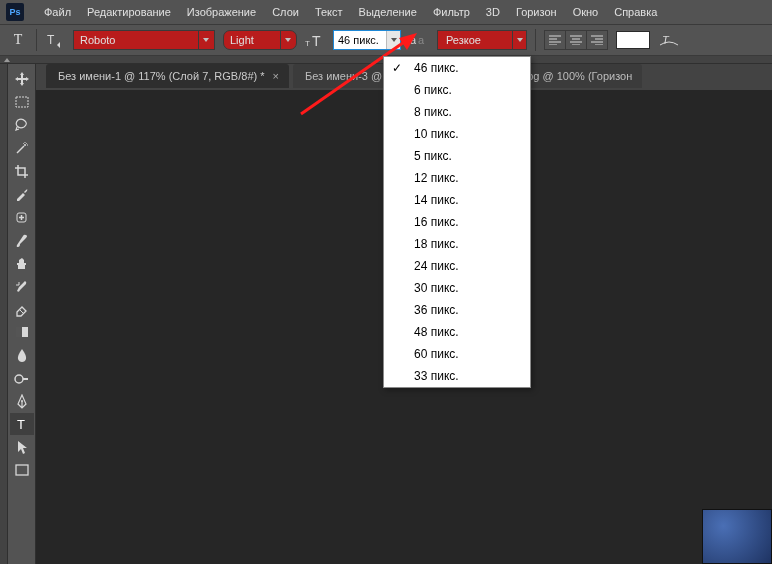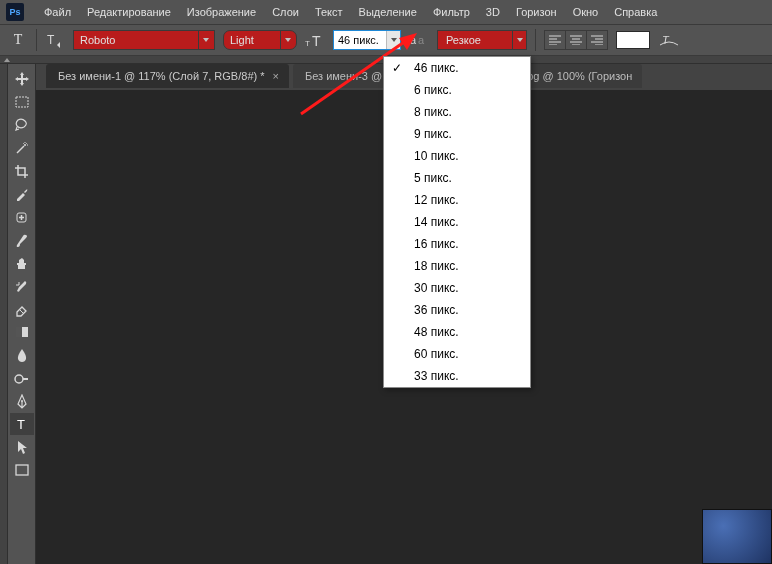--- a/index.html
+++ b/index.html
@@ -291,25 +291,25 @@
 
 <svg class="arrow" width="130" height="90">
   <line x1="6" y1="84" x2="112" y2="10" stroke="#ff1a1a" stroke-width="3"></line>
   <polygon points="122,3 104,8 112,20" fill="#ff1a1a"></polygon>
 </svg>
 
 <div class="size-dropdown">
   <div class="size-row sel">46 пикс.</div>
   <div class="size-row">6 пикс.</div>
   <div class="size-row">8 пикс.</div>
-  <div class="size-row">9 пикс.</div>
   <div class="size-row">10 пикс.</div>
   <div class="size-row">5 пикс.</div>
   <div class="size-row">12 пикс.</div>
   <div class="size-row">14 пикс.</div>
   <div class="size-row">16 пикс.</div>
   <div class="size-row">18 пикс.</div>
+  <div class="size-row">24 пикс.</div>
   <div class="size-row">30 пикс.</div>
   <div class="size-row">36 пикс.</div>
   <div class="size-row">48 пикс.</div>
   <div class="size-row">60 пикс.</div>
   <div class="size-row">33 пикс.</div>
 </div>
 
 </body></html>

